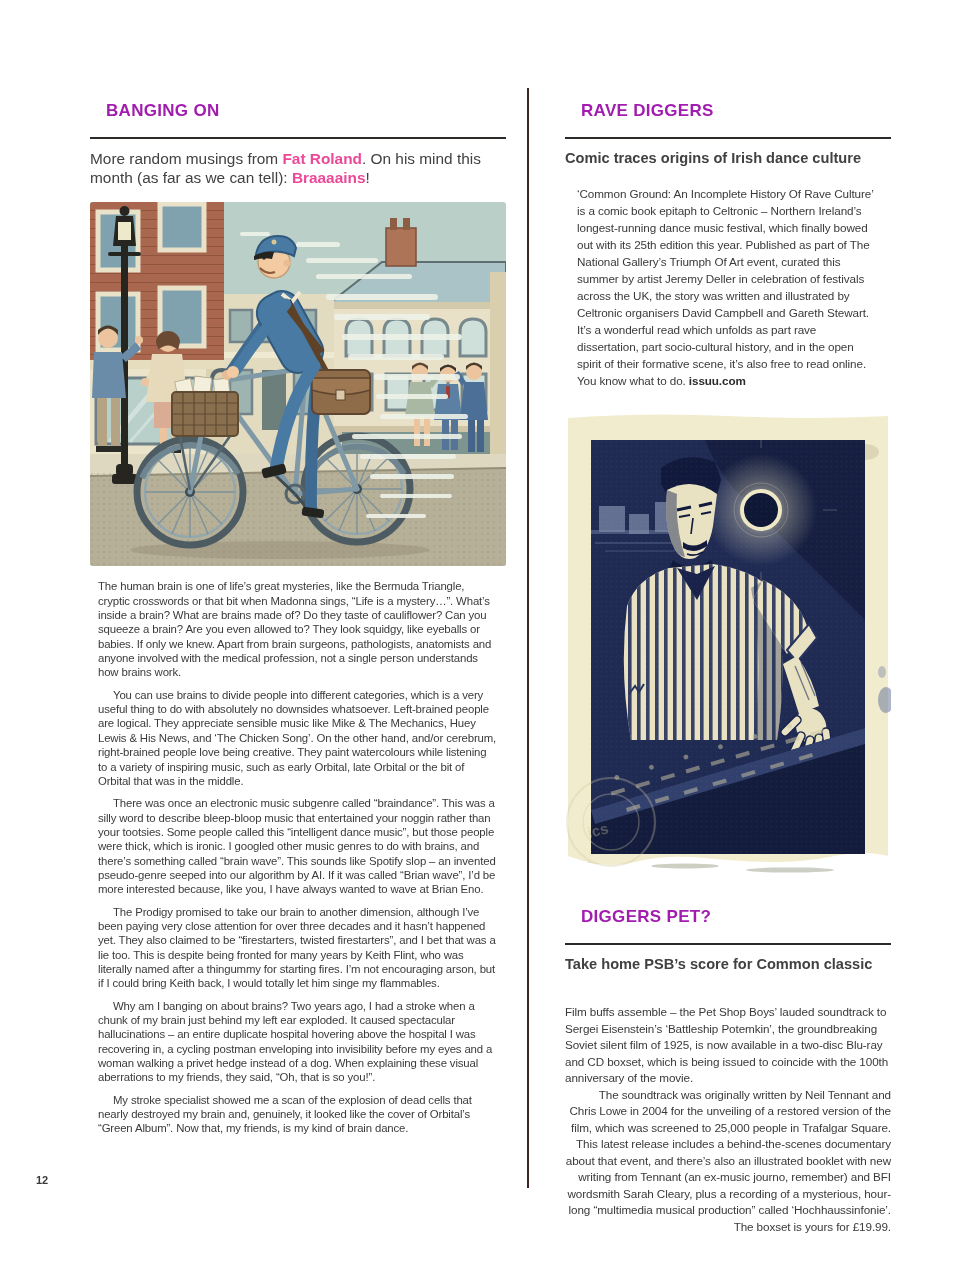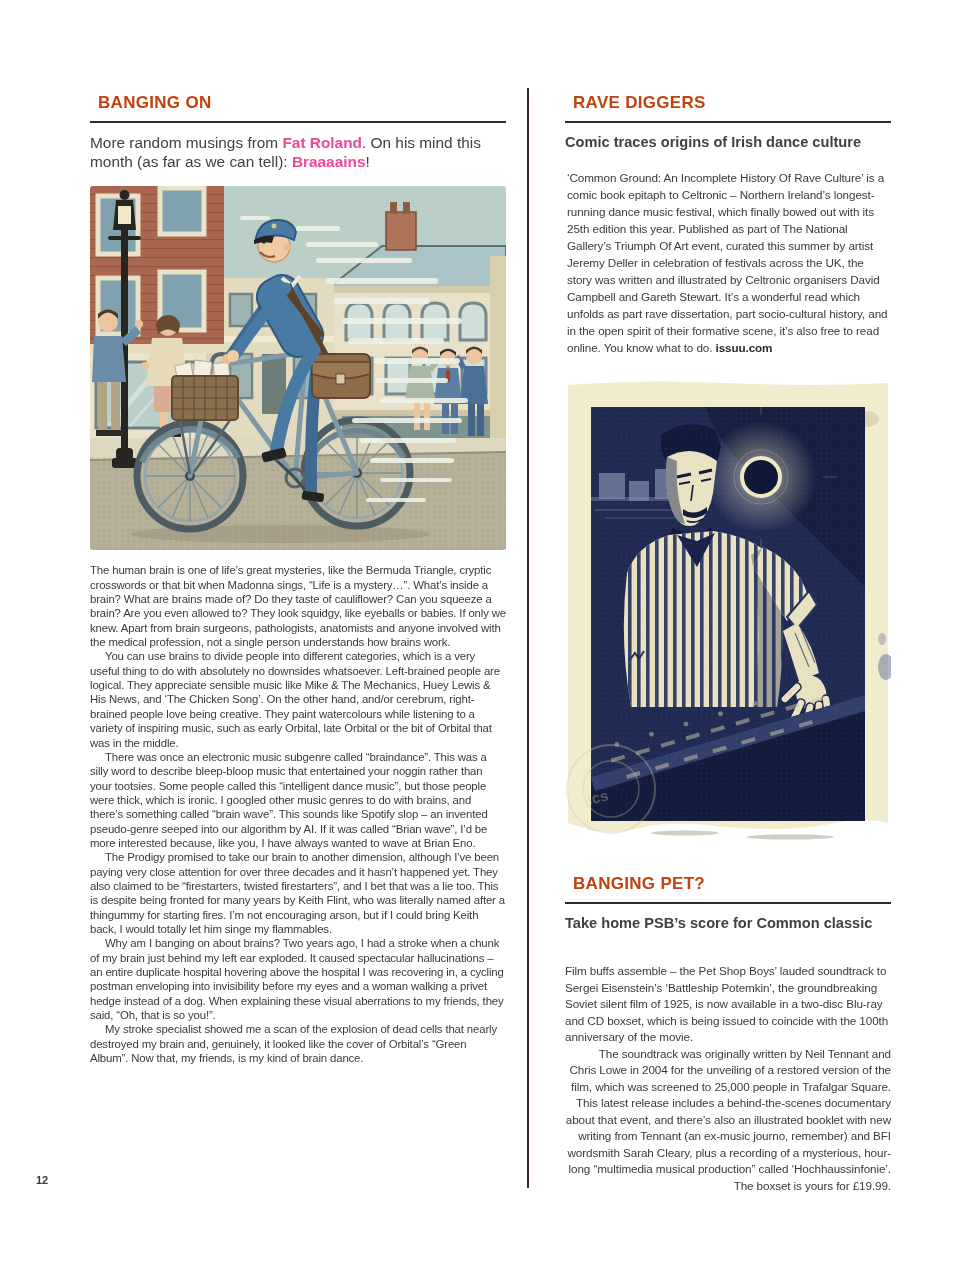--- a/index.html
+++ b/index.html
@@ -4,35 +4,35 @@
 <style>
   html,body{margin:0;padding:0;}
   body{
     width:960px;height:1280px;background:#ffffff;position:relative;
     font-family:"Liberation Sans",sans-serif;color:#3a3a3a;overflow:hidden;
   }
   .col{position:absolute;top:85px;}
   .col-left{left:90px;width:416px;}
   .col-right{left:565px;width:326px;}
   .section-head{
-    margin:8px;font-size:17px;line-height:20px;font-weight:bold;color:#c2410c;
+    margin:16px;font-size:17px;line-height:20px;font-weight:bold;color:#a21caf;
     letter-spacing:.3px;font-stretch:condensed;
   }
   .rule{border-bottom:2px solid #2e2a28;margin-top:7px;}
   .standfirst{margin-top:10px;font-size:15.4px;line-height:19px;color:#414141;}
   .standfirst b{color:#ec4899;}
   .standfirst-right{font-size:14.6px;font-weight:bold;}
   figure{margin:0;}
   .fig-left{margin-top:10px;border-radius:3px;overflow:hidden;line-height:0;}
   .fig-right{margin-top:21px;line-height:0;}
   .body-left{margin-top:13px;font-size:11.4px;line-height:14.35px;letter-spacing:-.15px;color:#3a3a3a;}
-  .body-left p{margin:0;}
+  .body-left p{margin:8px;}
   .body-left p + p{text-indent:15px;}
   .body-right{margin-top:17px;font-size:11.7px;line-height:17px;letter-spacing:-.1px;}
-  .body-right p{margin:2px;}
+  .body-right p{margin:12px;}
   .body-right2{margin-top:30px;font-size:11.7px;line-height:16.5px;letter-spacing:-.1px;}
   .body-right2 p{margin:0;}
   .body-right2 p.indent{text-indent:15px;text-align:right;}
   .link{font-weight:bold;color:#2b2b2b;}
   .head2{margin-top:27px;}
   .pagenum{position:absolute;left:36px;top:1174px;font-size:11px;font-weight:bold;color:#3a3a3a;}
   .divider{position:absolute;left:527px;top:88px;width:2px;height:1100px;background:#3a2723;}
 </style>
 </head>
 <body>
@@ -433,21 +433,21 @@
             <circle cx="46" cy="412" r="44" stroke-width="2"></circle>
             <circle cx="46" cy="412" r="28" stroke-width="1.5"></circle>
           </g>
           <text x="24" y="428" font-size="15" fill="#cfc8a4" opacity=".35" transform="rotate(-14 24 428)" font-family="Liberation Sans, sans-serif" font-weight="bold">ics</text>
           <rect x="26" y="30" width="274" height="414" fill="url(#halftone)"></rect>
         </svg>
       </figure>
     </article>
 
     <article>
-      <h2 class="section-head head2">BANGING PET?</h2>
+      <h2 class="section-head head2">DIGGERS PET?</h2>
       <div class="rule"></div>
       <p class="standfirst standfirst-right">Take home PSB’s score for Common classic</p>
       <div class="body-right2">
         <p>Film buffs assemble – the Pet Shop Boys’ lauded soundtrack to Sergei Eisenstein’s ‘Battleship Potemkin’, the groundbreaking Soviet silent film of 1925, is now available in a two-disc Blu-ray and CD boxset, which is being issued to coincide with the 100th anniversary of the movie.</p>
         <p class="indent">The soundtrack was originally written by Neil Tennant and Chris Lowe in 2004 for the unveiling of a restored version of the film, which was screened to 25,000 people in Trafalgar Square. This latest release includes a behind-the-scenes documentary about that event, and there’s also an illustrated booklet with new writing from Tennant (an ex-music journo, remember) and BFI wordsmith Sarah Cleary, plus a recording of a mysterious, hour-long “multimedia musical production” called ‘Hochhaussinfonie’. The boxset is yours for £19.99.</p>
       </div>
     </article>
 
   </section>
 

